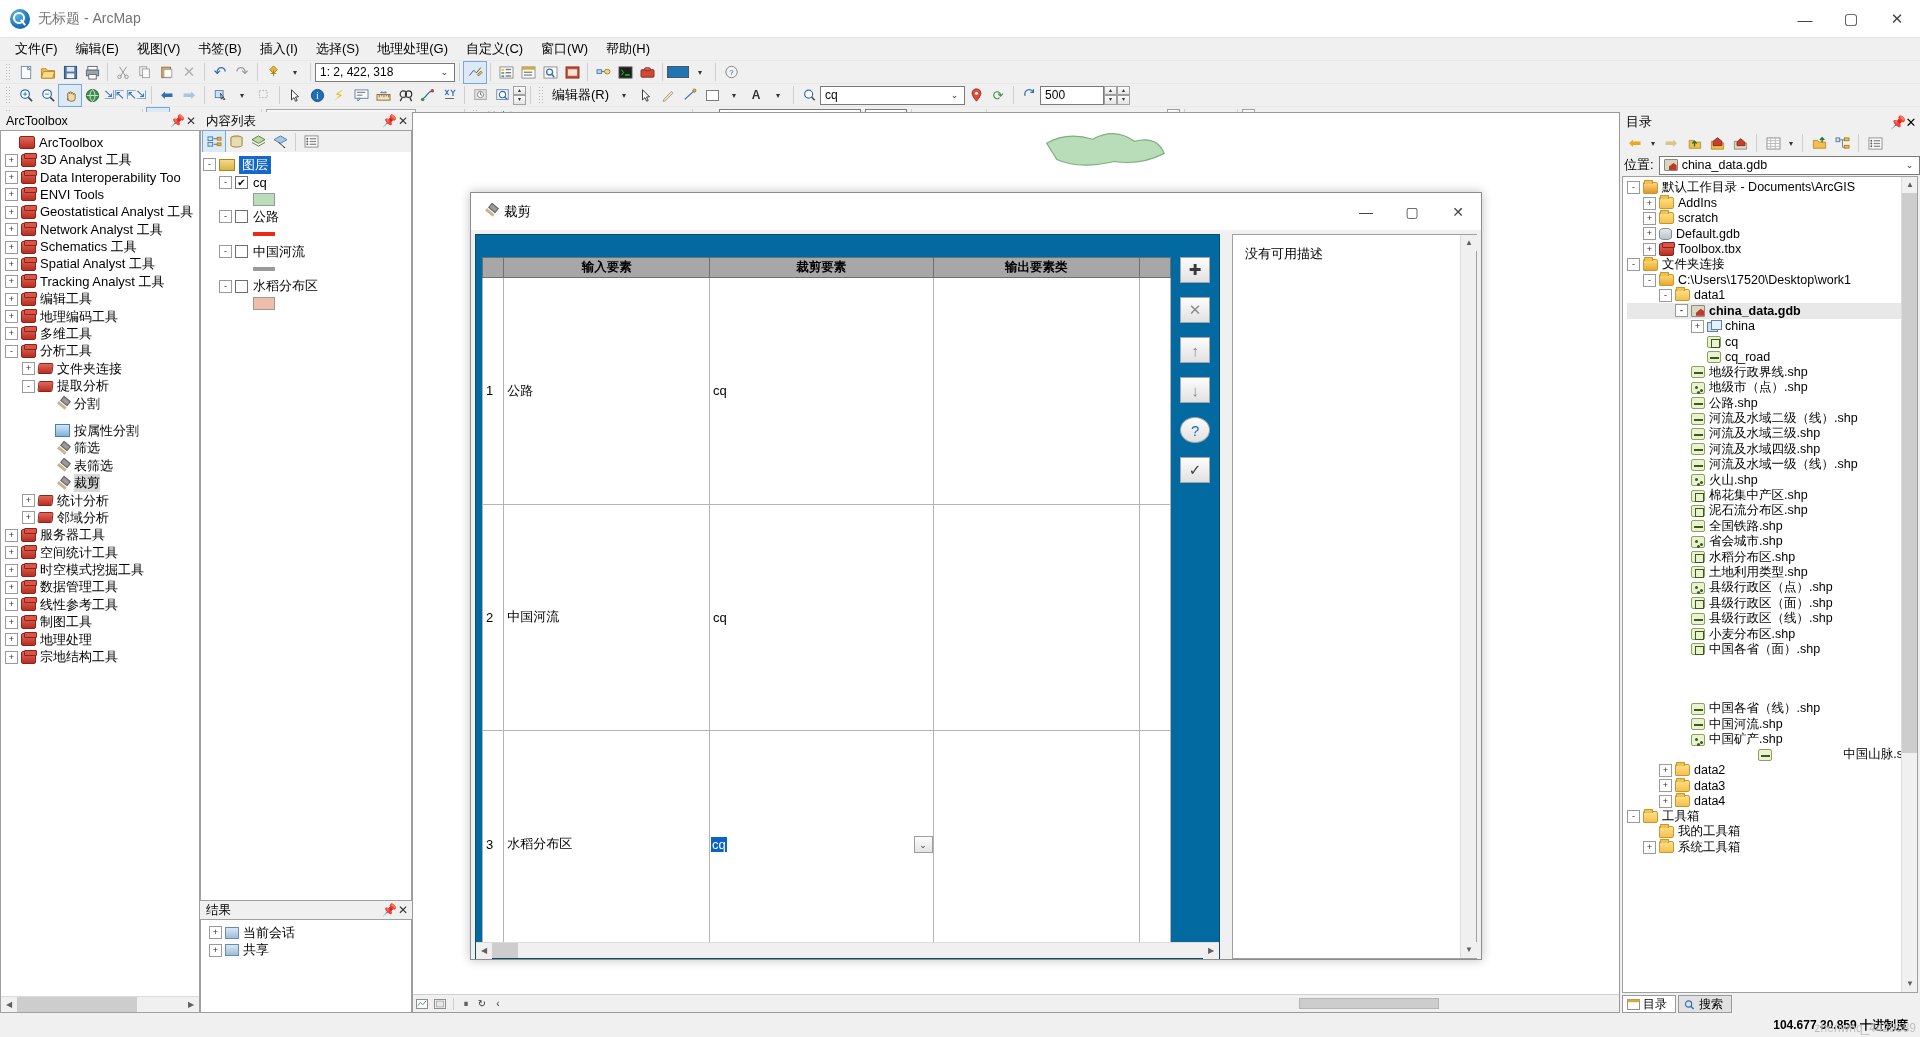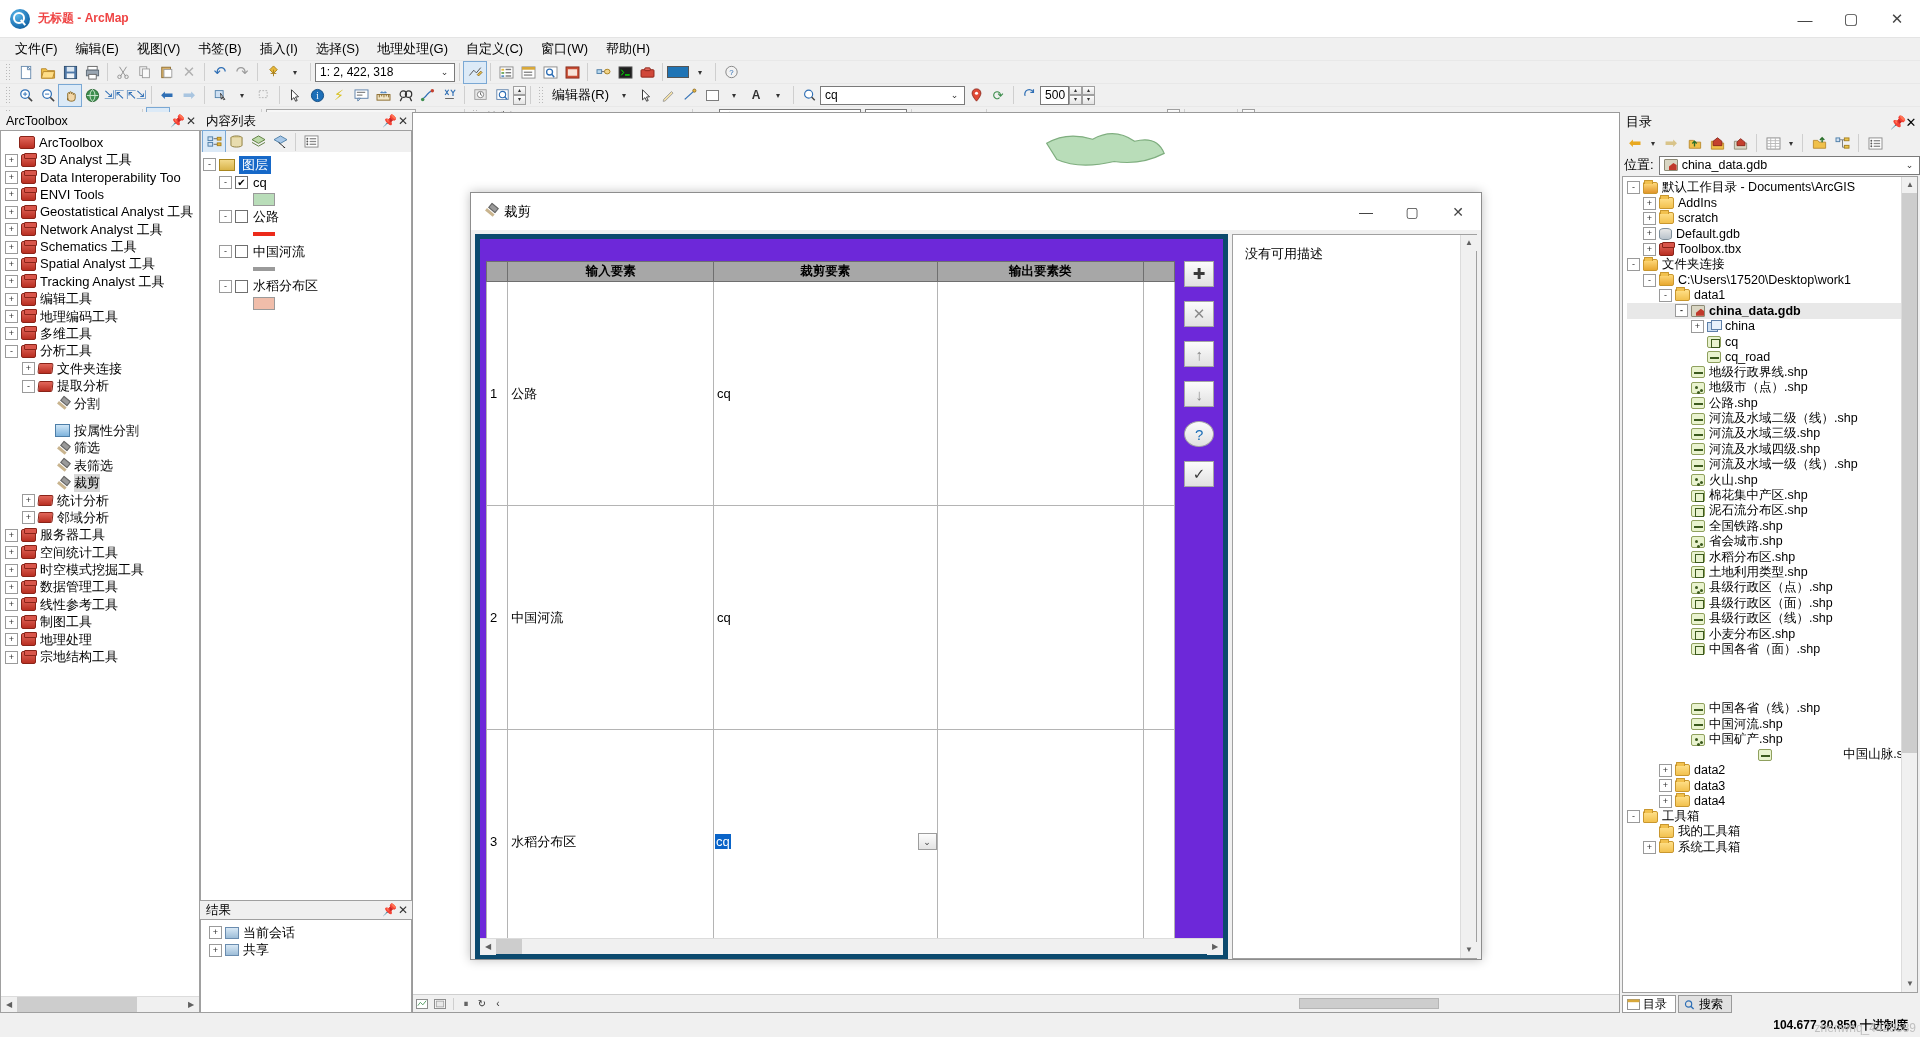--- a/index.html
+++ b/index.html
@@ -22,21 +22,21 @@
     margin-right:8px; position:relative;
   }
   #titlebar .appicon:after{
     content:""; position:absolute; width:8px;height:8px;border:2px solid #fff;
     border-radius:50%; left:3px; top:3px;
   }
   #titlebar .appicon:before{
     content:""; position:absolute; width:2px;height:7px;background:#fff;
     transform:rotate(-40deg); left:12px; top:10px;
   }
-  #titlebar .ttl{ font-size:12px; color:#ef4444;font-weight:bold; }
+  #titlebar .ttl{ font-size:14px; color:#737373; }
   .winbtns{ position:absolute; right:0; top:0; height:38px; display:flex; }
   .winbtn{ width:46px;height:38px;display:flex;align-items:center;justify-content:center;
            color:#444; font-size:15px; }
 
   
   #menubar{ height:22px; background:#f0f0f0; display:flex; align-items:center;
             padding-left:6px; font-size:13px; }
   #menubar .mi{ padding:2px 9px; white-space:nowrap; }
 
   
@@ -116,21 +116,21 @@
   #dialog{ position:absolute; left:470px; top:192px; width:1012px; height:768px;
            background:#f0f0f0; border:1px solid #8d8d8d; box-shadow:0 0 10px rgba(0,0,0,.25);
            z-index:50; display:flex; flex-direction:column; }
   #dlgtitle{ height:37px; background:#fff; display:flex; align-items:center;
              padding-left:12px; font-size:13.5px; }
   #dlgtitle .hammer{ width:17px;height:15px;margin-right:6px; }
   .dlgwinbtns{ margin-left:auto; display:flex; height:37px; }
   .dlgwinbtn{ width:46px;height:37px;display:flex;align-items:center;justify-content:center;
               color:#444;font-size:14px; }
   #dlgbody{ flex:1; display:flex; padding:0; }
-  #dlgleft{ flex:1; border:5px solid #0c4a6e; background:#6d28d9; margin:4px 0 0 4px;
+  #dlgleft{ flex:1; border:1px solid #0c4a6e; background:#0369a1; margin:4px 8px 0 4px;
             display:flex; flex-direction:column; position:relative; }
   #dlgright{ width:245px; background:#f0f0f0; margin:4px 4px 0 4px;
              display:flex; flex-direction:column; }
   #descbox{ flex:1; background:#fff; border:1px solid #a0a0a0; position:relative;
             padding:10px 12px; font-size:13px; }
   #tablewrap{ margin:22px 0 0 6px; display:flex; }
   table.params{ border-collapse:collapse; background:#fff; }
   table.params th{ background:#a7a7a7; border:1px solid #6f6f6f; height:17px;
                    font-size:12.5px; font-weight:bold; }
   table.params td{ border:1px solid #b4b4b4; height:19px; font-size:13px;
@@ -531,21 +531,21 @@
       </svg>
     </div>
   <div class="tbtn" style="color:#3f8f4f;font-size:13px;">⟳</div>
   <div class="sep"></div>
   <div class="tbtn">
     <svg width="15" height="14" viewBox="0 0 16 16">
         <path d="M12.5 5 A5 5 0 103 9" stroke="#2f6fb5" fill="none" stroke-width="1.4"></path>
         <path d="M12.5 1.5 v3.5 h-3.5" stroke="#2f6fb5" fill="none" stroke-width="1.4"></path>
       </svg>
     </div>
-  <div class="tcombo" style="width:29px;">
+  <div class="tcombo" style="width:64px;">
     <div class="cv">500</div>
   </div>
   <div class="spin">
       <div>▴</div>
       <div>▾</div>
     </div>
   <div class="spin">
       <div>▴</div>
       <div>▾</div>
     </div>

